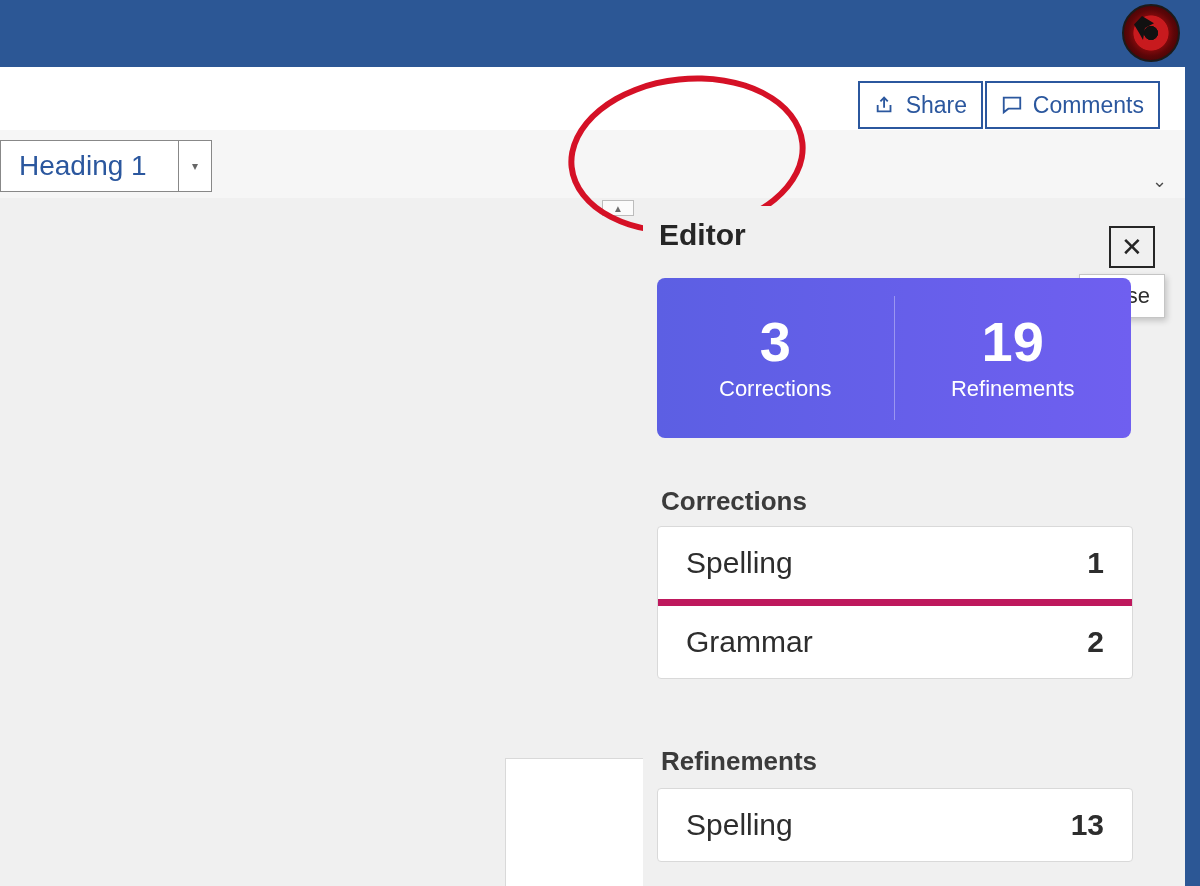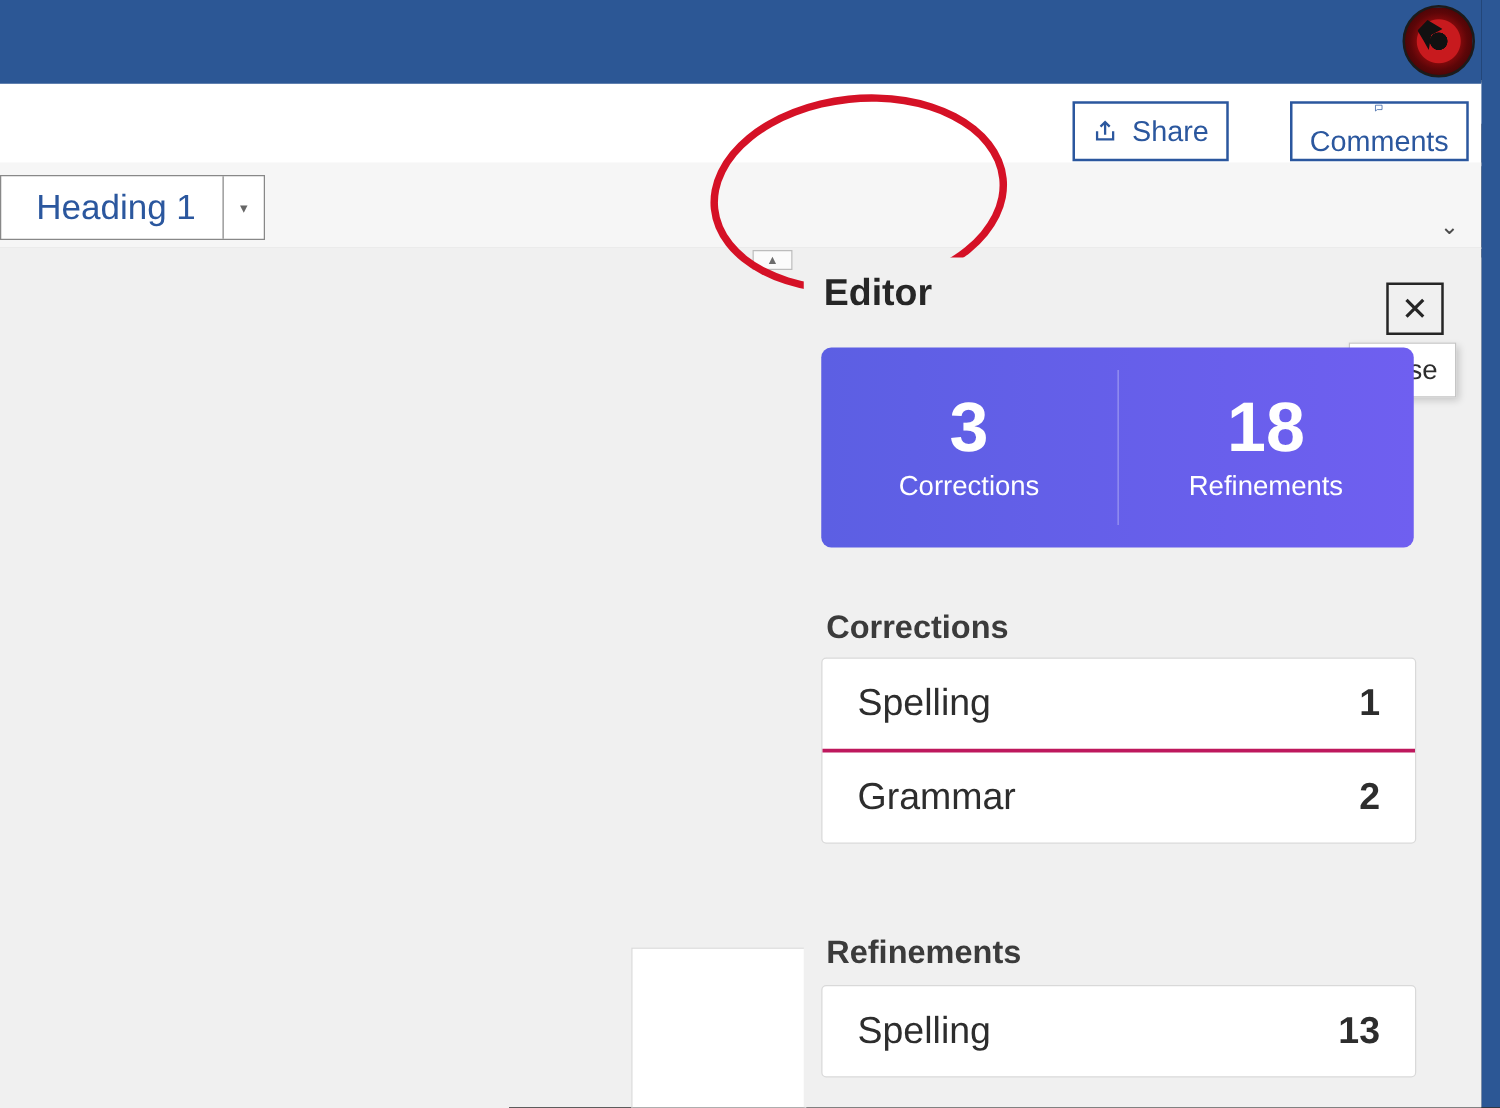--- a/index.html
+++ b/index.html
@@ -68,21 +68,21 @@
     color: #2b579e;
     font-size: 23px;
     display: flex;
     align-items: center;
     padding: 0 14px;
     gap: 10px;
     background: #fff;
     cursor: pointer;
   }
   .share-btn { right: 202px; width: auto; }
-  .comments-btn { right: 10px; flex-direction: column; }
+  .comments-btn { right: 25px; }
   .icon-share, .icon-comment {
     width: 22px; height: 22px;
   }
 
   
   .ribbon {
     position: absolute;
     left: 0;
     top: 130px;
     width: 1185px;
@@ -106,21 +106,21 @@
     top: 140px;
     width: 210px;
     height: 50px;
     background: #fff;
     border: 1.5px solid #888;
     display: flex;
     align-items: center;
     justify-content: space-between;
   }
   .style-combo .label {
-    padding-left: 28px;
+    padding-left: 18px;
     font-size: 28px;
     color: #2b579e;
   }
   .style-combo .drop {
     width: 32px;
     height: 100%;
     border-left: 1.5px solid #888;
     display:flex;align-items:center;justify-content:center;
     color:#666;font-size:12px;
     cursor:pointer;
@@ -248,21 +248,21 @@
   }
   .corr-list { top: 320px; }
   .ref-list  { top: 582px; }
   .row {
     display:flex;align-items:center;justify-content:space-between;
     padding: 0 28px;
     height:72px;
     font-size:30px;color:#2d2d2d;
     cursor:pointer;
   }
-  .row + .row { border-top:3px solid #be185d; }
+  .row + .row { border-top:7px solid #be185d; }
   .row .count { font-weight:600; }
 
 </style>
 </head>
 <body>
 
 <div class="app">
 
   <div class="title-bar"></div>
   <div class="right-edge"></div>
@@ -342,21 +342,21 @@
     </div>
     <div class="close-tooltip">Close</div>
 
     <div class="summary-card">
       <div class="half">
         <div class="num">3</div>
         <div class="lbl">Corrections</div>
       </div>
       <div class="divider"></div>
       <div class="half">
-        <div class="num">18</div>
+        <div class="num">19</div>
         <div class="lbl">Refinements</div>
       </div>
     </div>
 
     <div class="section-title sec-corr">Corrections</div>
     <div class="card-list corr-list">
       <div class="row">
         <span>Spelling</span>
         <span class="count">1</span>
       </div>

